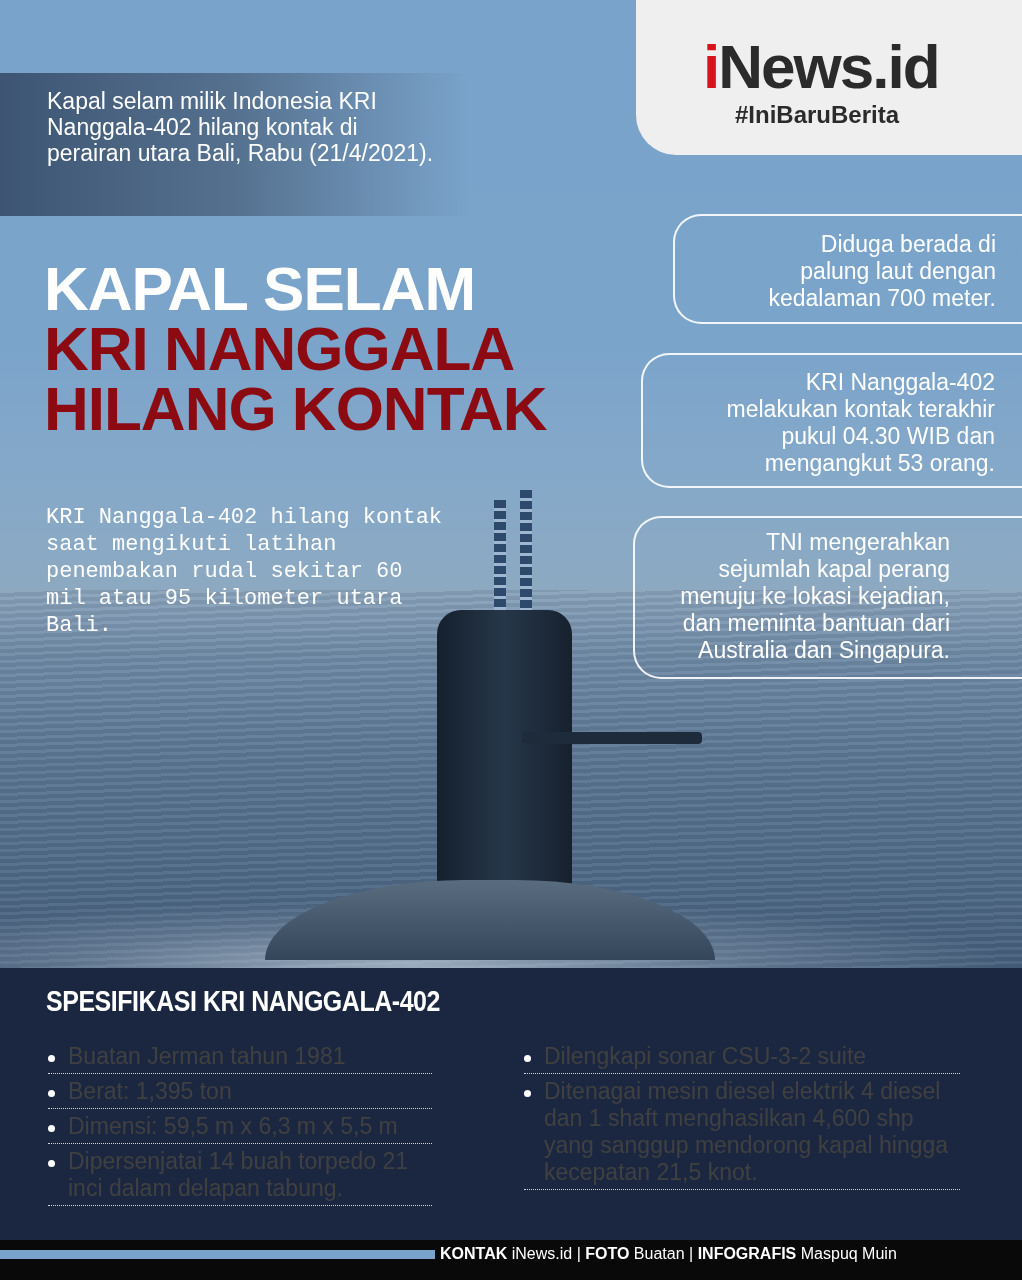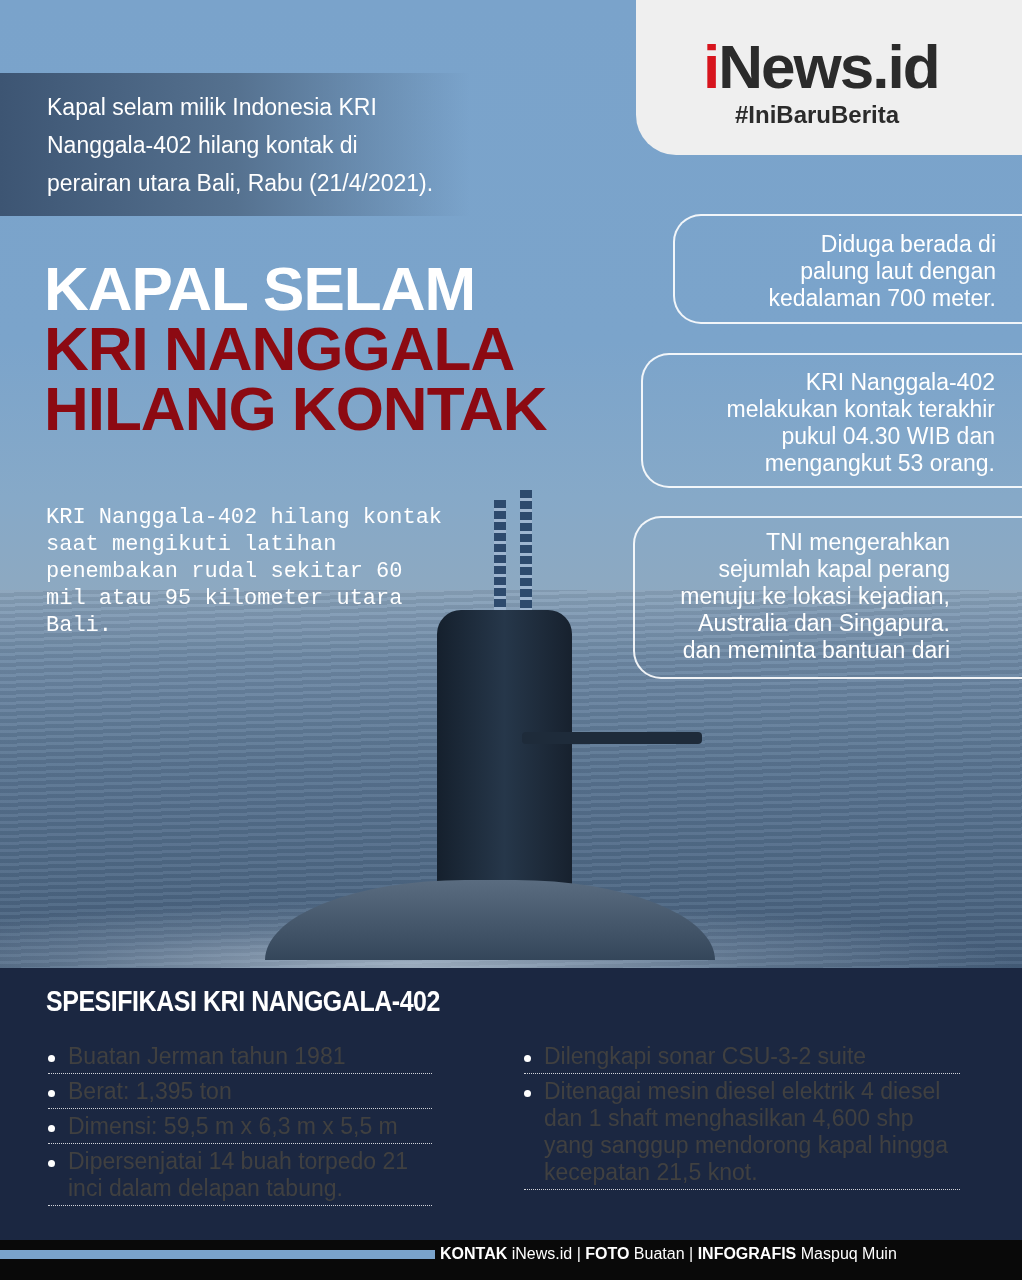--- a/index.html
+++ b/index.html
@@ -8,21 +8,21 @@
     .sea { position: absolute; left: 0; top: 590px; width: 1022px; height: 440px;
       background:
         repeating-linear-gradient(178deg, rgba(255,255,255,0.05) 0 3px, rgba(0,0,0,0.06) 3px 7px),
         linear-gradient(180deg, #8aa3bb 0%, #6f8aa6 15%, #5a7592 40%, #4d6784 70%, #3f5773 100%); }
     .foam { position: absolute; left: 0; top: 900px; width: 1022px; height: 110px; background: radial-gradient(ellipse at 40% 60%, rgba(230,240,250,0.55) 0%, rgba(200,215,230,0.2) 40%, transparent 70%); }
     .logo-box { position: absolute; left: 636px; top: 0; width: 386px; height: 155px; background: #efefef; border-bottom-left-radius: 40px; }
     .logo { position: absolute; left: 703px; top: 36px; font-size: 62px; font-weight: bold; color: #2b2b2b; letter-spacing: -2px; line-height: 1; }
     .logo .i { color: #d7141d; }
     .tagline { position: absolute; left: 735px; top: 101px; font-size: 24px; color: #2b2b2b; font-weight: bold; }
     .intro-band { position: absolute; left: 0; top: 73px; width: 470px; height: 143px; background: linear-gradient(90deg, #3d5573 0%, #55718f 50%, rgba(122,162,200,0) 100%); }
-    .intro { position: absolute; left: 47px; top: 88px; font-size: 23px; line-height: 38px; color: #fff; width: 400px; }
+    .intro { position: absolute; left: 47px; top: 88px; font-size: 23px; line-height: 26px; color: #fff; width: 400px; }
     .title { position: absolute; left: 44px; top: 258px; font-weight: bold; line-height: 1; letter-spacing: -1px; }
     .title .l1 { font-size: 62px; color: #fff; display: block; height: 60px; }
     .title .l2, .title .l3 { font-size: 62px; color: #8c0a12; display: block; height: 60px; }
     .desc { position: absolute; left: 46px; top: 504px; font-size: 22px; line-height: 27px; color: #fff; width: 400px; font-family: Liberation Mono, monospace; }
     .callout { position: absolute; border: 2px solid rgba(255,255,255,0.9); border-right: none; border-radius: 28px 0 0 28px; color: #fff; text-align: right; font-size: 23px; line-height: 27px; box-sizing: border-box; padding-right: 72px; }
     .c1 { left: 673px; top: 214px; width: 395px; height: 110px; padding-top: 15px; }
     .c2 { left: 641px; top: 353px; width: 426px; height: 135px; padding-top: 14px; }
     .c3 { left: 633px; top: 516px; width: 389px; height: 163px; padding-top: 11px; }
     .sub { position: absolute; left: 432px; top: 500px; width: 270px; height: 460px; }
     .mast1 { position: absolute; left: 62px; top: 0; width: 12px; height: 115px; background: repeating-linear-gradient(180deg,#2d4a6d 0 8px,#9fb6d0 8px 11px); }
@@ -82,22 +82,22 @@
 <div class="callout c2">
   <div>KRI Nanggala-402</div>
   <div>melakukan kontak terakhir</div>
   <div>pukul 04.30 WIB dan</div>
   <div>mengangkut 53 orang.</div>
 </div>
 <div class="callout c3">
   <div>TNI mengerahkan</div>
   <div>sejumlah kapal perang</div>
   <div>menuju ke lokasi kejadian,</div>
+  <div>dan meminta bantuan dari</div>
   <div>Australia dan Singapura.</div>
-  <div>dan meminta bantuan dari</div>
 </div>
 
 <div class="spec-tab"></div>
 <div class="spec"></div>
 <div class="spec-title">SPESIFIKASI KRI NANGGALA-402</div>
 
 <div class="spec-list left-list">
   <div class="item">
       <span class="bullet"></span>
       <span class="text">Buatan Jerman tahun 1981</span>

